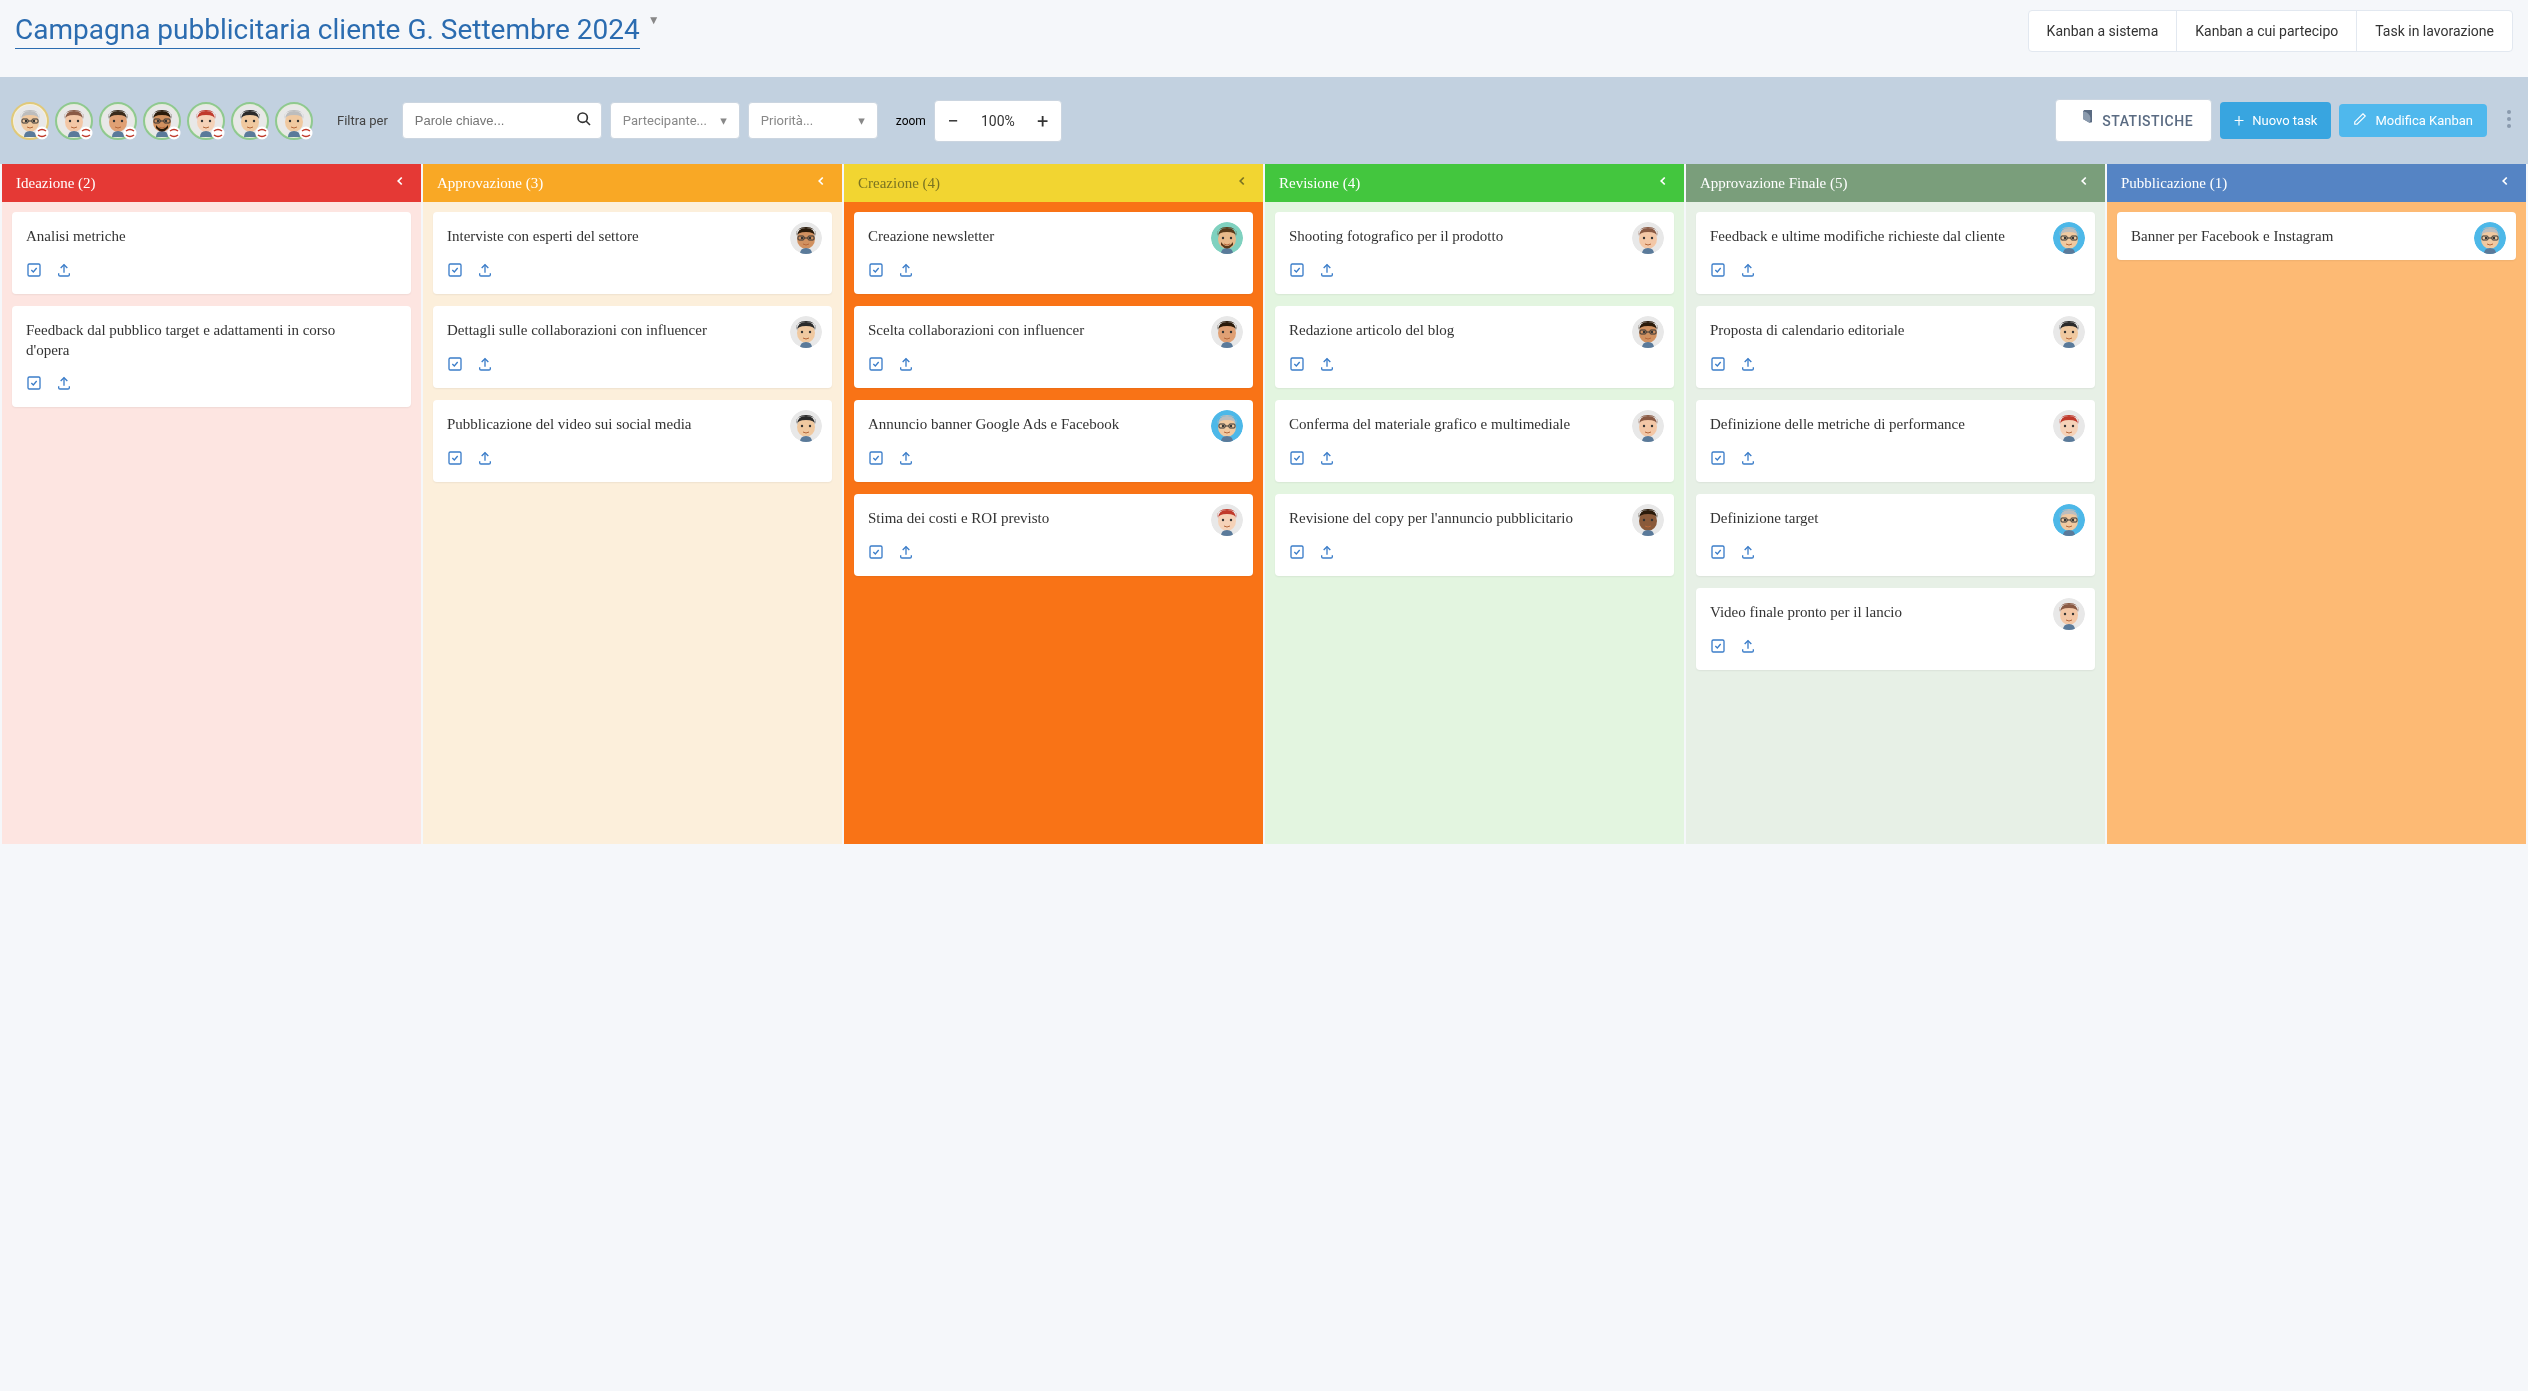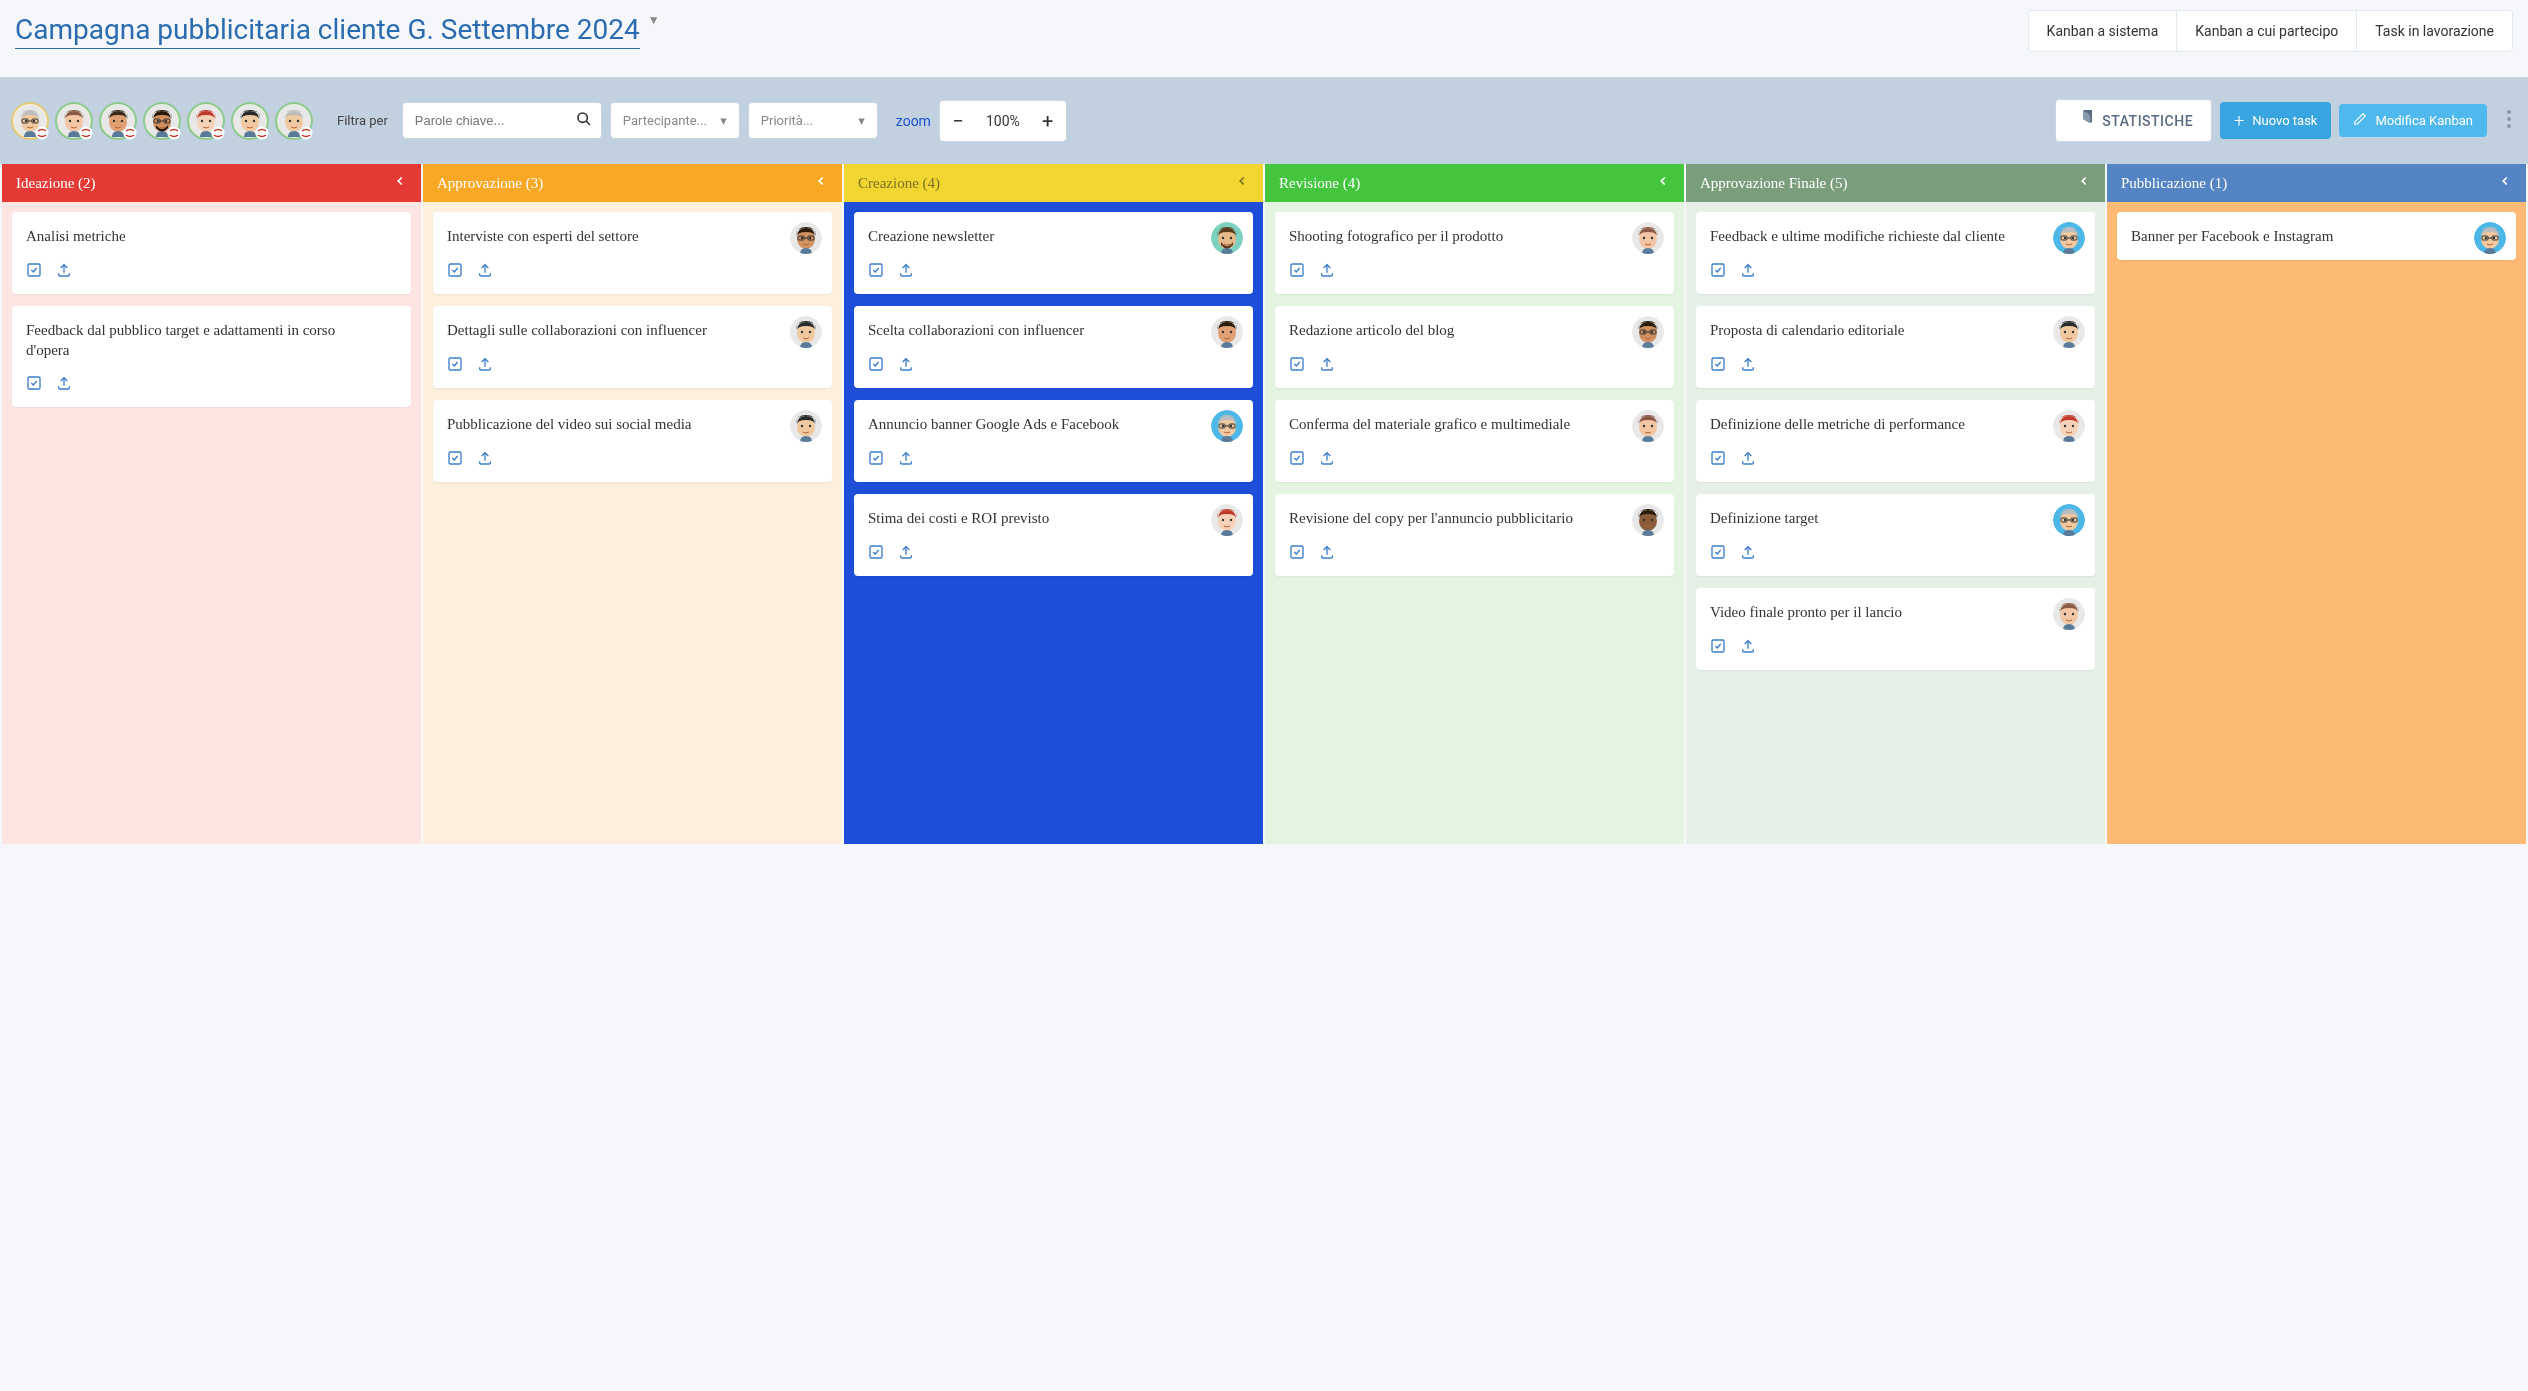--- a/index.html
+++ b/index.html
@@ -18,38 +18,38 @@
 .avatar { width: 38px; height: 38px; border-radius: 50%; border: 2px solid #8fc98f; display: flex; align-items: center; justify-content: center; background: #e6ecd9; position: relative; overflow: visible; }
 .avatar.first { border-color: #e0c97a; background: #f7f1d9; }
 .avatar svg.face { width: 32px; height: 32px; }
 .avatar .badge { position: absolute; bottom: -2px; right: -2px; width: 14px; height: 14px; }
 
 .filter-label { font-size: 13px; color: #444; padding: 0 6px 0 10px; line-height: 1.2; }
 .search-wrap { position: relative; flex: 0 0 200px; }
 .search-input { width: 100%; padding: 10px 34px 10px 12px; border: 1px solid #cbd5e0; border-radius: 4px; font-size: 13px; background: #fff; }
 .search-icon { position: absolute; right: 10px; top: 50%; transform: translateY(-50%); }
 .select { flex: 0 0 130px; padding: 10px 12px; border: 1px solid #cbd5e0; border-radius: 4px; font-size: 13px; background: #fff; color: #888; display: flex; justify-content: space-between; align-items: center; cursor: pointer; }
-.zoom-label { font-size: 14px; color: #1d4ed8; margin-left: 10px; }
+.zoom-label { font-size: 12px; color: #000000; margin-left: 10px; }
 .zoom-controls { display: flex; align-items: center; background: #fff; border: 1px solid #cbd5e0; border-radius: 4px; }
 .zoom-btn { width: 36px; height: 40px; display: flex; align-items: center; justify-content: center; cursor: pointer; font-size: 20px; color: #333; }
 .zoom-val { padding: 0 10px; font-size: 14px; }
 .stats-btn { display: flex; align-items: center; gap: 10px; padding: 10px 18px; background: #fff; border: 1px solid #cbd5e0; border-radius: 4px; color: #5a6b82; font-size: 14px; font-weight: 500; letter-spacing: 0.5px; cursor: pointer; margin-left: auto; }
 .action-btn { display: flex; align-items: center; gap: 8px; padding: 8px 14px; border-radius: 4px; color: #fff; font-size: 13px; cursor: pointer; line-height: 1.2; }
 .action-btn.new { background: #38a5e0; }
 .action-btn.edit { background: #4fb8ed; }
 .menu-dots { padding: 0 12px; color: #8a9aad; cursor: pointer; }
 
 .board { display: flex; gap: 2px; padding: 0 2px; font-family: Liberation Serif, serif; }
 .column { flex: 1; display: flex; flex-direction: column; min-height: 680px; }
 .col-header { display: flex; justify-content: space-between; align-items: center; padding: 10px 14px; color: #fff; font-size: 15px; font-weight: 400; cursor: pointer; }
 .col-body { flex: 1; padding: 10px; display: flex; flex-direction: column; gap: 12px; }
 
 .col-0 .col-header { background: #e53935; } .col-0 .col-body { background: #fde5e1; }
 .col-1 .col-header { background: #f9a825; } .col-1 .col-body { background: #fcefdb; }
-.col-2 .col-header { background: #f2d531; color: #7a7322; } .col-2 .col-body { background: #1d4ed8; }
+.col-2 .col-header { background: #f2d531; color: #7a7322; } .col-2 .col-body { background: #f97316; }
 .col-3 .col-header { background: #43c63e; } .col-3 .col-body { background: #e3f5e0; }
 .col-4 .col-header { background: #7a9e7b; } .col-4 .col-body { background: #e7f0e6; }
 .col-5 .col-header { background: #5584c4; } .col-5 .col-body { background: #fdba74; }
 
 .card { background: #fff; border-radius: 4px; padding: 14px 14px 12px 14px; box-shadow: 0 1px 2px rgba(0,0,0,0.06); position: relative; cursor: pointer; }
 .card-title { font-size: 15px; color: #333; line-height: 1.35; padding-right: 40px; min-height: 22px; }
 .card-actions { display: flex; gap: 14px; margin-top: 14px; }
 .card-icon { color: #3b7dc9; }
 .card-avatar { position: absolute; top: 10px; right: 10px; width: 32px; height: 32px; border-radius: 50%; display: flex; align-items: center; justify-content: center; overflow: hidden; }
 .card-avatar svg { width: 32px; height: 32px; }

